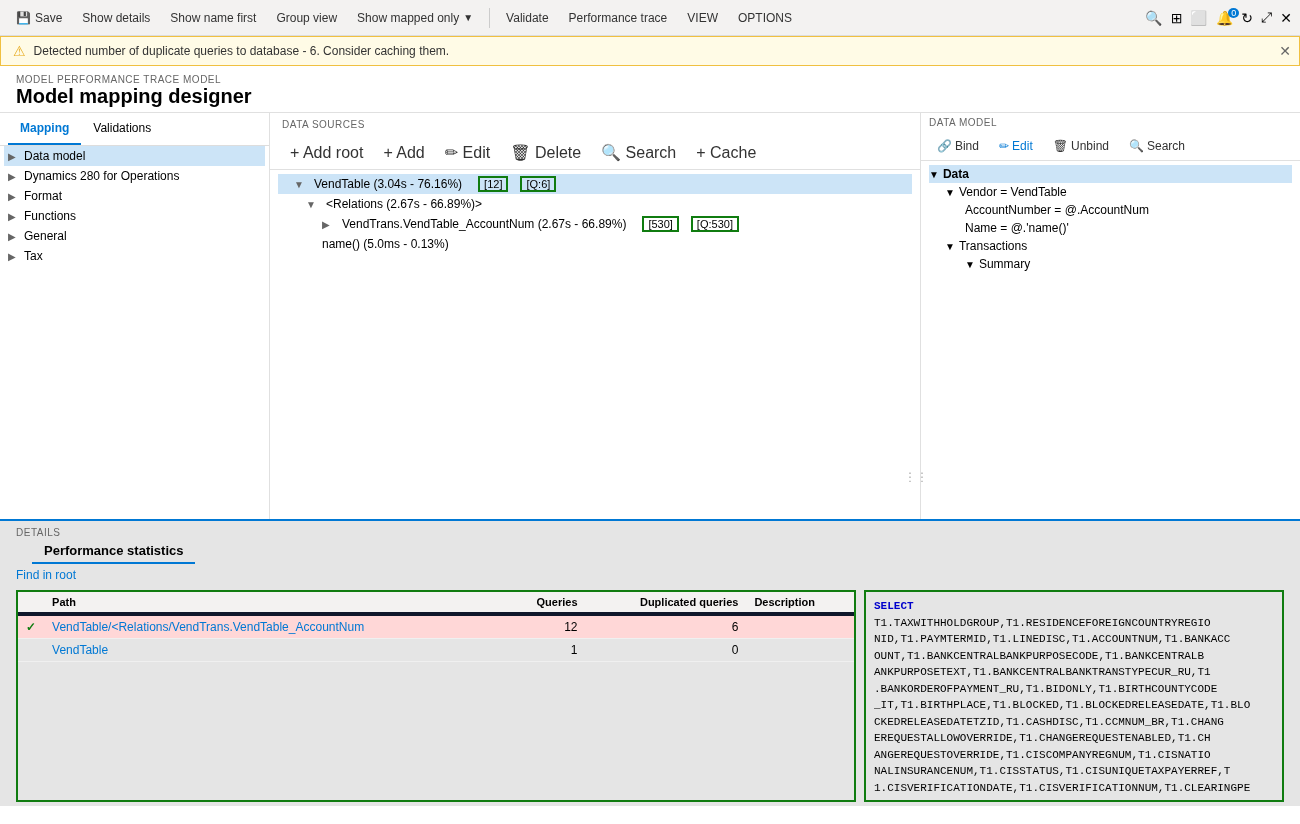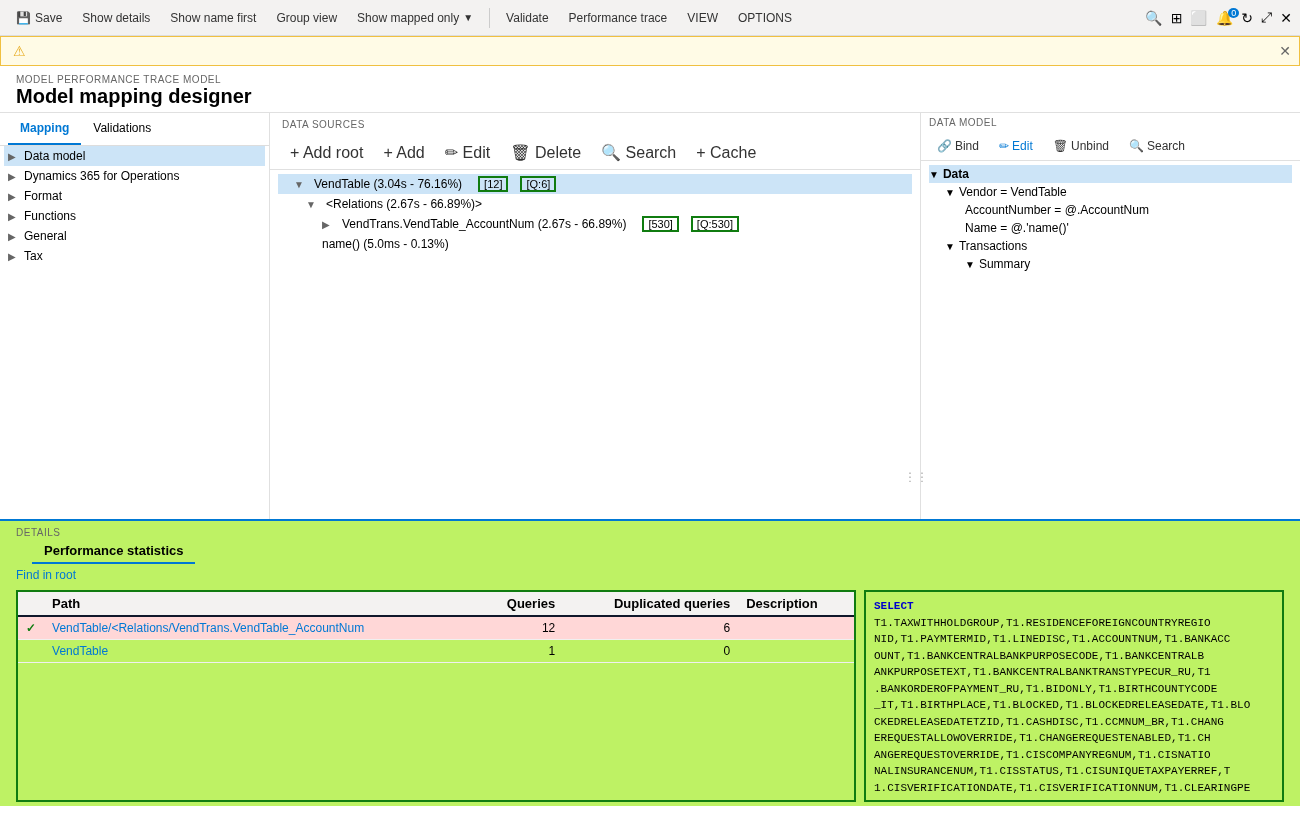--- a/index.html
+++ b/index.html
@@ -73,21 +73,21 @@
     .dm-btn { display: flex; align-items: center; gap: 3px; padding: 3px 8px; font-size: 12px; cursor: pointer; border: none; background: transparent; color: #333; }
     .dm-btn.active { color: #0078d4; }
     .dm-content { flex: 1; overflow-y: auto; padding: 4px 8px; }
     .dm-tree-node { display: flex; align-items: center; padding: 2px 0; font-size: 12px; }
     .perf-tab { display: inline-block; padding: 4px 12px; font-size: 13px; border-bottom: 2px solid #0078d4; font-weight: 600; cursor: pointer; margin-left: 16px; }
     .find-link { padding: 4px 16px; color: #0078d4; font-size: 12px; cursor: pointer; text-decoration: none; display: inline-block; }
 
     .bottom-content { display: flex; padding: 4px 16px; gap: 8px; height: 220px; }
     .table-section { flex: 1; border: 2px solid #107c10; overflow: auto; }
     .perf-table { width: 100%; border-collapse: collapse; }
-    .perf-table th { background: #f3f2f1; border-bottom: 2px solid #0f172a; padding: 4px 8px; text-align: left; font-size: 13px; font-weight: 600; position: sticky; top: 0; }
+    .perf-table th { background: #f3f2f1; border-bottom: 4px solid #0f172a; padding: 4px 8px; text-align: left; font-size: 11px; font-weight: 600; position: sticky; top: 0; }
     .perf-table th.right { text-align: right; }
     .perf-table td { padding: 4px 8px; font-size: 12px; border-bottom: 1px solid #f0f0f0; }
     .perf-table td.right { text-align: right; }
     .perf-table tr.highlighted { background: #ffd7d7; }
     .perf-table .check-col { width: 24px; }
     .check-mark { color: #107c10; font-weight: bold; }
     .path-link { color: #0078d4; cursor: pointer; }
 
     .sql-section { width: 420px; border: 2px solid #107c10; overflow: auto; padding: 6px 8px; }
     .sql-text { font-family: 'Courier New', monospace; font-size: 11px; line-height: 1.5; color: #000; white-space: pre-wrap; word-break: break-all; }
@@ -137,20 +137,21 @@
       <sup style="background:#0078d4;color:#fff;border-radius:50%;padding:0 3px;font-size:9px;position:absolute;top:-2px;right:-6px;">0</sup>
     </span>
     <span class="toolbar-search-icon">↻</span>
     <span class="toolbar-search-icon">⤢</span>
     <span class="toolbar-search-icon">✕</span>
   </div>
 </div>
 
 <div class="warning-banner">
   <span style="color:#e6a817;font-size:14px;">⚠</span>
+  <span>Detected number of duplicate queries to database - 6. Consider caching them.</span>
   <button class="close-btn">✕</button>
 </div>
 
 <div class="page-header">
   <div class="page-subtitle">MODEL PERFORMANCE TRACE MODEL</div>
   <div class="page-title">Model mapping designer</div>
 </div>
 
 <div style="display:flex; flex-direction:column; height: calc(824px - 36px - 38px - 56px);">
 
@@ -161,21 +162,21 @@
         <div class="tab-item active">Mapping</div>
         <div class="tab-item">Validations</div>
       </div>
       <div class="ds-tree">
         <div class="ds-item selected">
           <span class="ds-chevron">▶</span>
           <span class="ds-label">Data model</span>
         </div>
         <div class="ds-item">
           <span class="ds-chevron">▶</span>
-          <span class="ds-label">Dynamics 365 for Operations</span>
+          <span class="ds-label">Dynamics 280 for Operations</span>
         </div>
         <div class="ds-item">
           <span class="ds-chevron">▶</span>
           <span class="ds-label">Format</span>
         </div>
         <div class="ds-item">
           <span class="ds-chevron">▶</span>
           <span class="ds-label">Functions</span>
         </div>
         <div class="ds-item">
@@ -284,21 +285,21 @@
         </div>
 
         <div class="dm-tree-node" style="padding-left:36px;">
           <span style="font-size:10px;margin-right:4px;">▼</span>
           <span>Summary</span>
         </div>
       </div>
     </div>
   </div>
 
-  <div class="bottom-section" style="border-top: 2px solid #0078d4; background:#bef264; flex-shrink:0;">
+  <div class="bottom-section" style="border-top: 2px solid #0078d4; background:#e5e5e5; flex-shrink:0;">
     <div style="padding:4px 16px 0;">
       <span class="datasources-label">DETAILS</span>
     </div>
     <div style="padding:0 16px;">
       <span class="perf-tab">Performance statistics</span>
     </div>
     <a class="find-link">Find in root</a>
     <div class="bottom-content">
 
       <div class="table-section">

